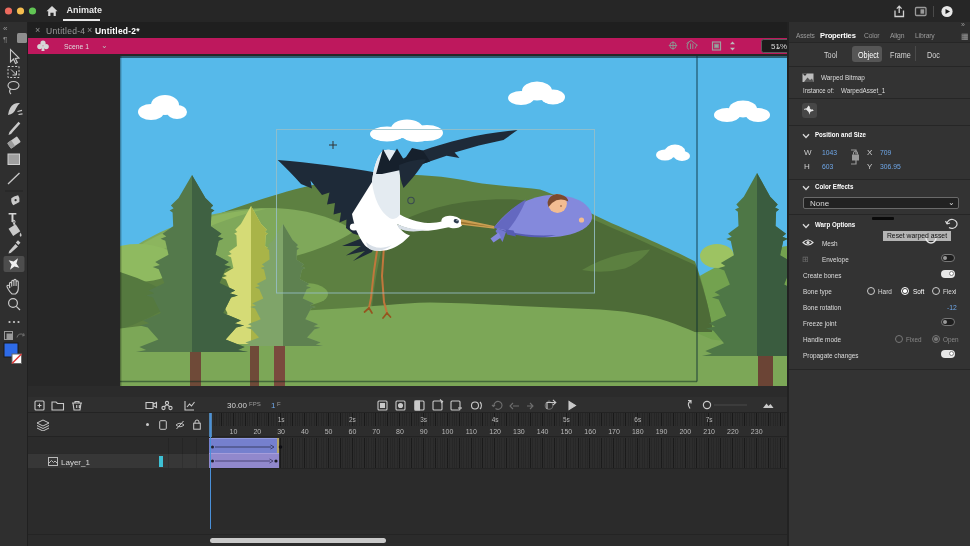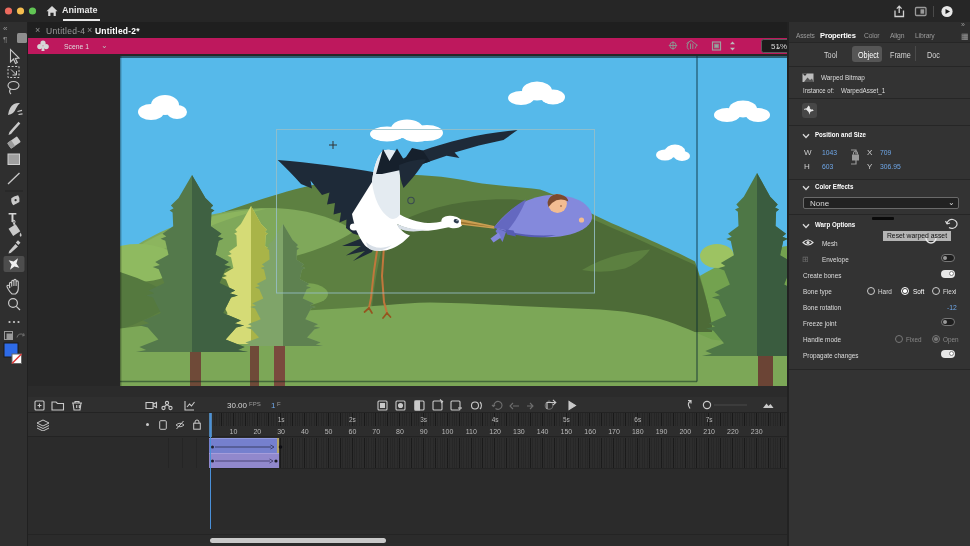--- a/index.html
+++ b/index.html
@@ -15,21 +15,21 @@
 
   <div class="abs" style="left:0;top:0;width:970px;height:22px;background:#262626;">
     <svg class="abs" style="left:0;top:0" width="60" height="22">
       <circle cx="8.5" cy="11" r="3.6" fill="#ED6B5F"></circle>
       <circle cx="20.5" cy="11" r="3.6" fill="#F5BD4F"></circle>
       <circle cx="32.5" cy="11" r="3.6" fill="#61C554"></circle>
     </svg>
     <svg class="abs" style="left:45px;top:4px" width="14" height="14" viewBox="0 0 14 14">
       <path d="M7 2 L12.5 7.2 H10.8 V12 H8.6 V8.8 H5.4 V12 H3.2 V7.2 H1.5 Z" fill="#d8d8d8"></path>
     </svg>
-    <div class="abs" style="left:62px;top:3px;width:40px;height:14px;color:#e8e8e8;font-size:9px;font-weight:bold;text-align:left;line-height:14px;">Animate</div>
+    <div class="abs" style="left:62px;top:3px;width:40px;height:14px;color:#e8e8e8;font-size:9px;font-weight:bold;text-align:right;line-height:14px;">Animate</div>
     <div class="abs" style="left:63px;top:19px;width:37px;height:2px;background:#e8e8e8;"></div>
     <svg class="abs" style="left:888px;top:5px" width="70" height="14" viewBox="0 0 70 14">
       <path d="M7 5.5 V11.5 H15.5 V5.5 M11.2 8 V1.5 M8.8 3.6 L11.2 1.2 L13.6 3.6" fill="none" stroke="#d0d0d0" stroke-width="1.3"></path>
       <rect x="27.5" y="2.5" width="10.5" height="8" rx="1" fill="none" stroke="#9a9a9a" stroke-width="1.3"></rect>
       <rect x="32.5" y="4.3" width="3.7" height="4.4" fill="#9a9a9a"></rect>
       <line x1="45.5" y1="1" x2="45.5" y2="12" stroke="#4a4a4a" stroke-width="1"></line>
       <circle cx="59" cy="6.5" r="5.6" fill="#e8e8e8"></circle>
       <path d="M57.5 3.9 L62 6.5 L57.5 9.1 Z" fill="#1a1a1a"></path>
     </svg>
   </div>
@@ -559,20 +559,28 @@
             <text x="143.4" y="9">2s</text>
             <text x="214.7" y="9">3s</text>
             <text x="286.1" y="9">4s</text>
             <text x="357.4" y="9">5s</text>
             <text x="428.8" y="9">6s</text>
             <text x="500.1" y="9">7s</text>
         </g>
       </svg>
     </div>
 
+    <div class="abs" style="left:0;top:67px;width:181px;height:15px;background:#373737;border-top:1px solid #2a2a2a;">
+      <svg class="abs" style="left:20px;top:3px" width="10" height="9" viewBox="0 0 10 9">
+        <rect x="0.5" y="0.5" width="9" height="8" fill="none" stroke="#b9b9b9" stroke-width="1"></rect>
+        <path d="M0.5 6.5 l3 -3 l2 2 l1.5 -1.5 l2.5 2.5" fill="none" stroke="#b9b9b9" stroke-width="1"></path>
+      </svg>
+      <div class="abs" style="left:33px;top:3.5px;color:#d9d9d9;font-size:8px;">Layer_1</div>
+      <div class="abs" style="left:131px;top:2px;width:4px;height:11px;background:#3EC1D5;"></div>
+    </div>
     <div class="abs" style="left:181px;top:27px;width:1px;height:55px;background:#232323;"></div>
 
     <div class="abs" style="left:140px;top:52px;width:1px;height:30px;background:rgba(0,0,0,0.12);"></div>
     <div class="abs" style="left:154px;top:52px;width:1px;height:30px;background:rgba(0,0,0,0.12);"></div>
     <div class="abs" style="left:168px;top:52px;width:1px;height:30px;background:rgba(0,0,0,0.12);"></div>
 
     <div class="abs" id="frames" style="left:181px;top:52px;width:578px;height:30px;background:#2d2d2d;
         background-image:repeating-linear-gradient(90deg, rgba(0,0,0,0.32) 0 1px, transparent 1px 11.89px),
                          repeating-linear-gradient(90deg, rgba(0,0,0,0.13) 0 1px, transparent 1px 2.378px);">
 

